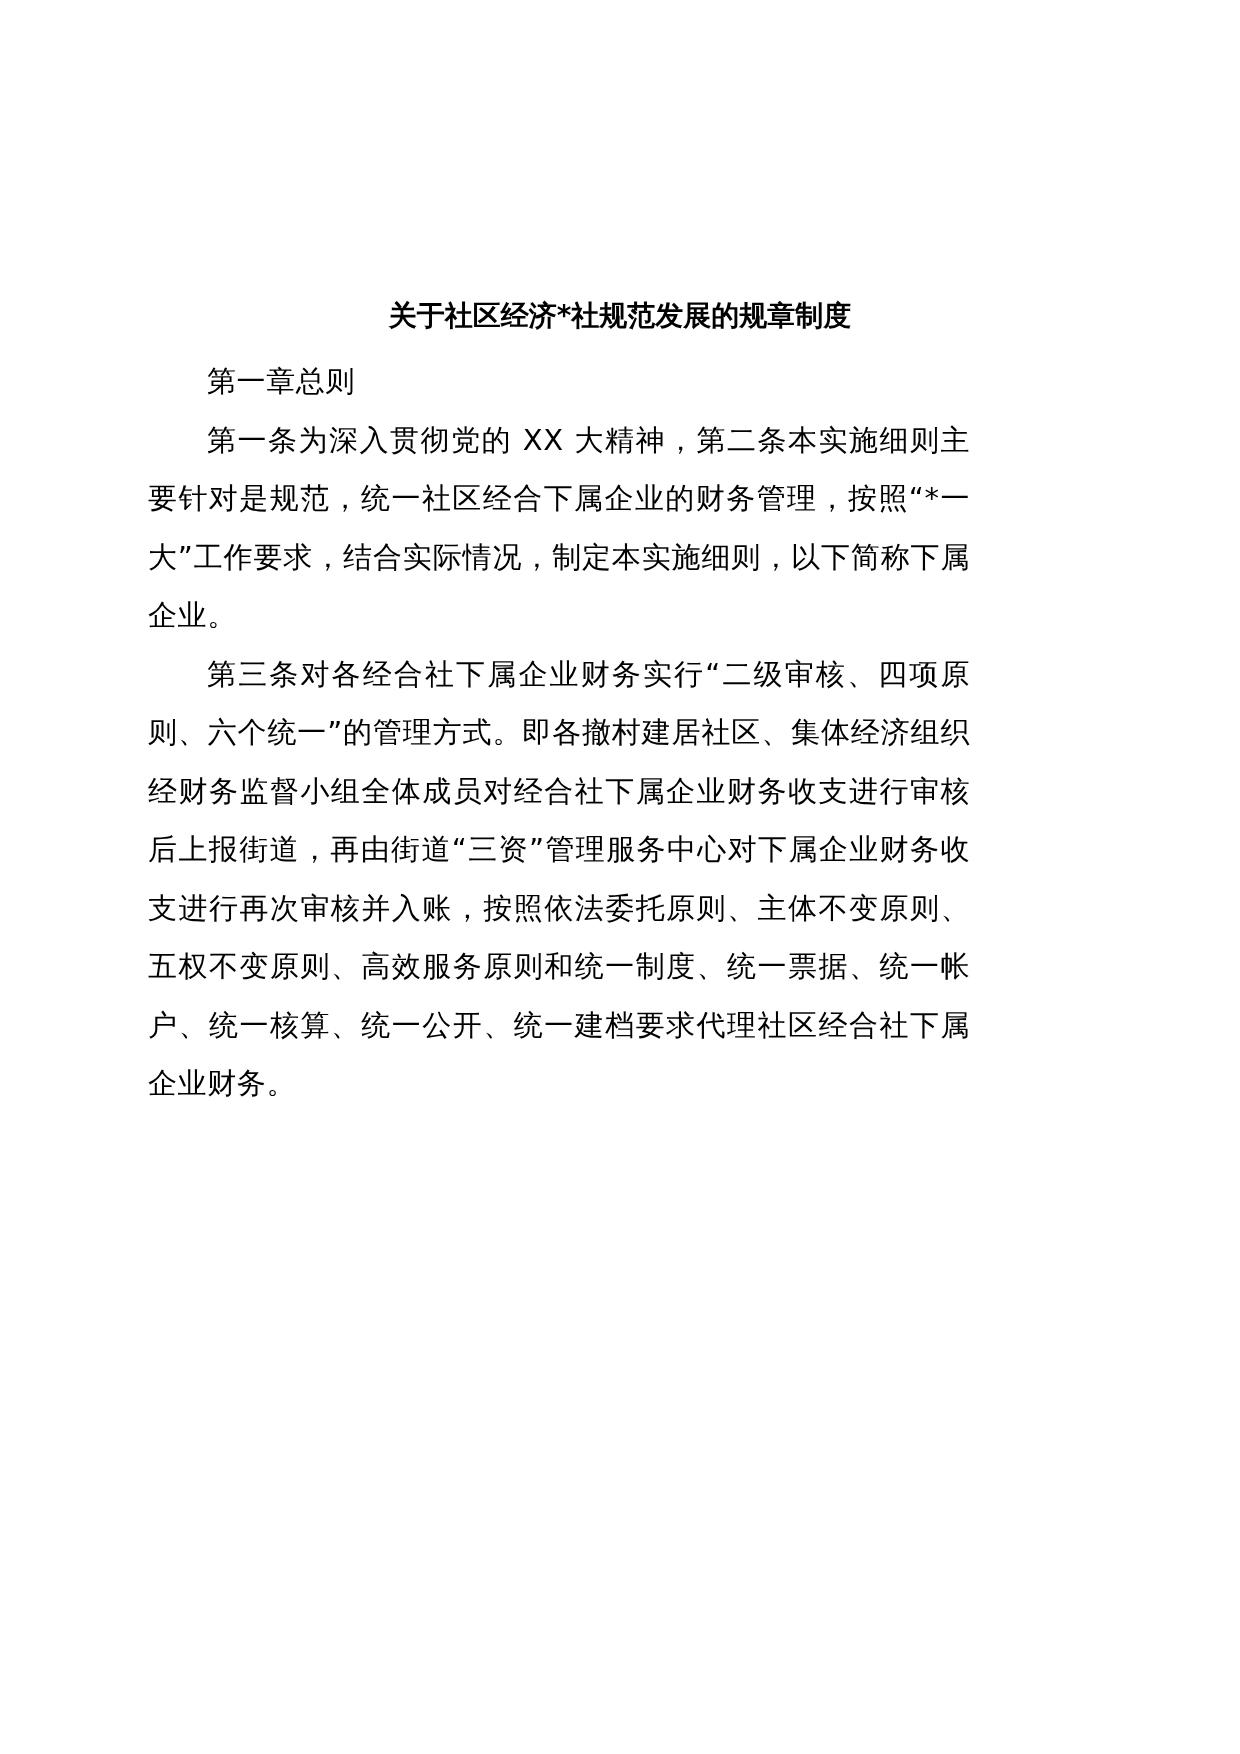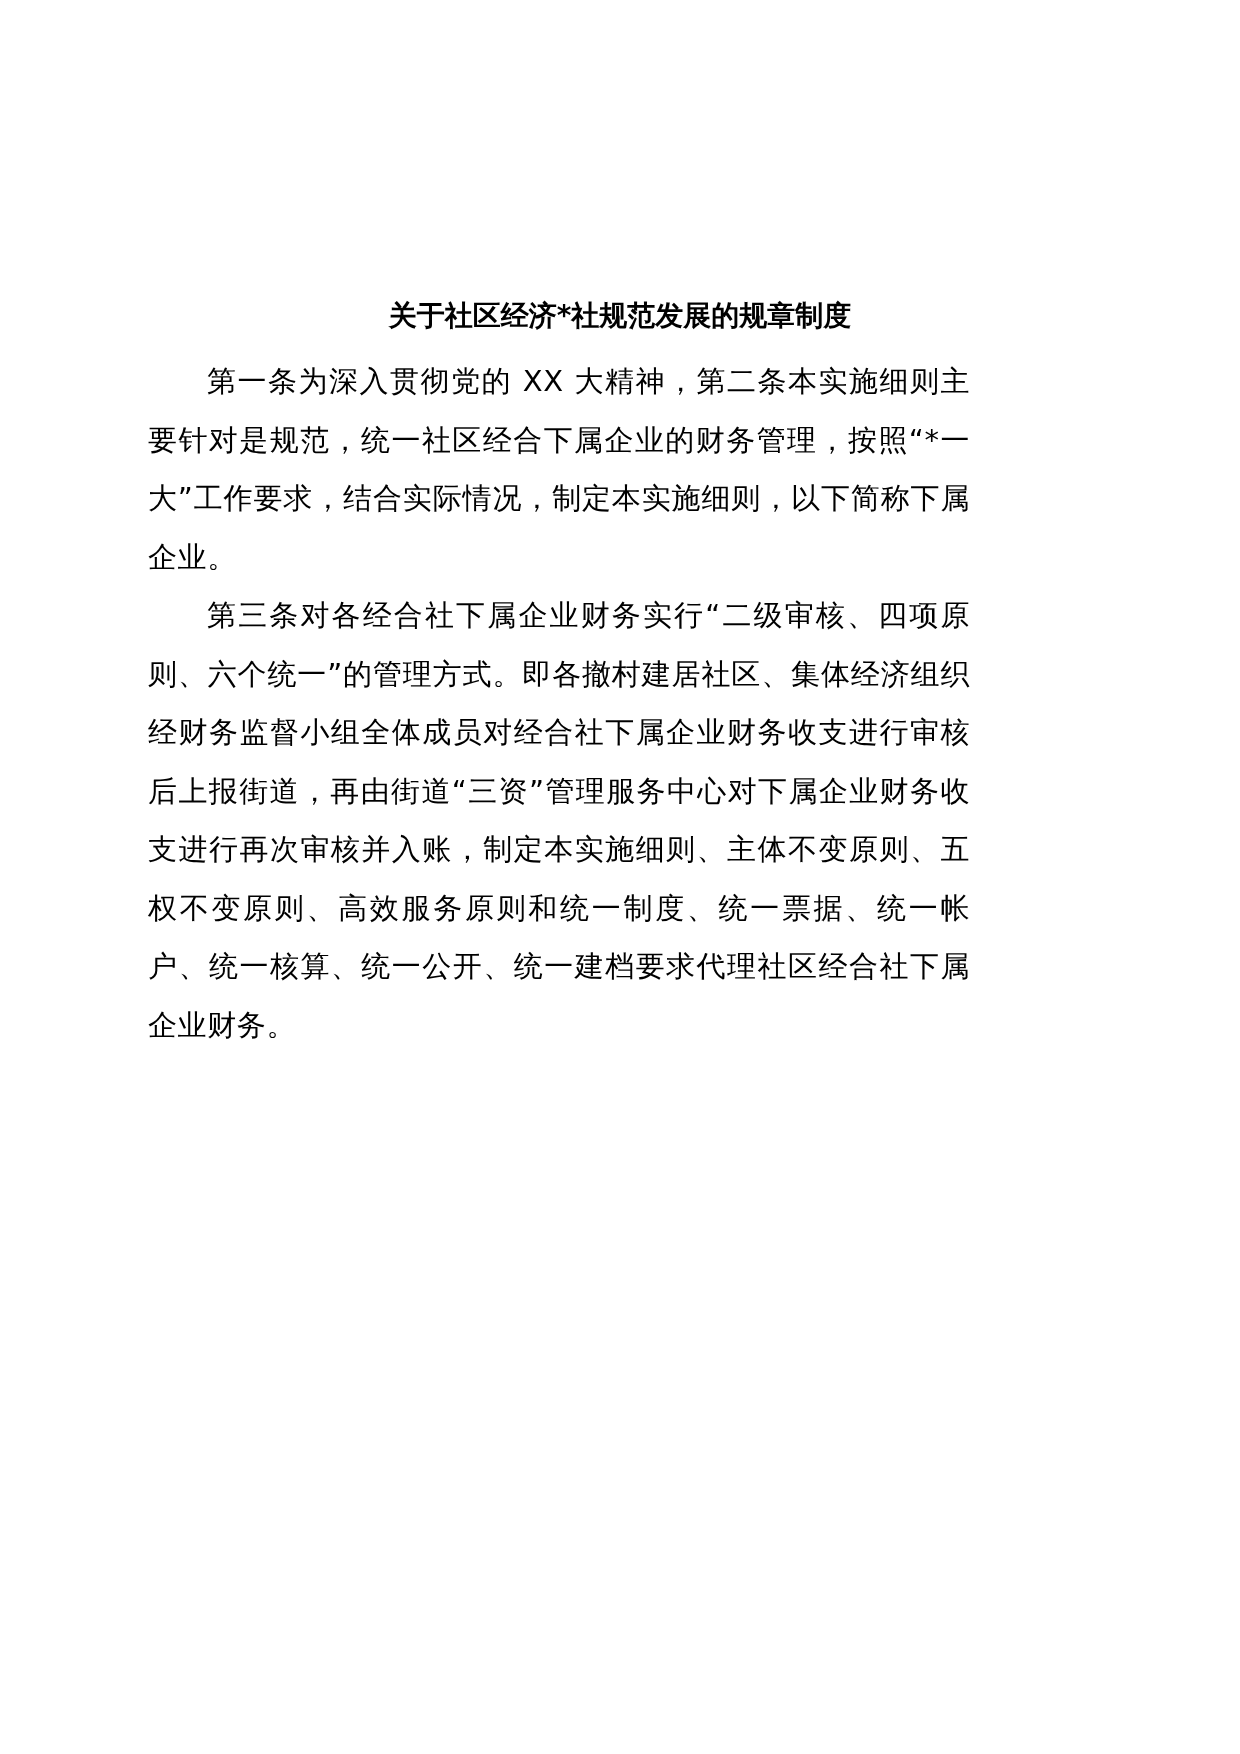--- a/index.html
+++ b/index.html
@@ -53,16 +53,17 @@
       text-indent: 59px;
     }
   </style>
 </head>
 <body>
 
 <div class="page">
   <h1 class="doc-title">关于社区经济*社规范发展的规章制度</h1>
 
   <div class="body-text">
+    <p class="para indent">第一章总则</p>
     <p class="para indent">第一条为深入贯彻党的 XX 大精神，第二条本实施细则主要针对是规范，统一社区经合下属企业的财务管理，按照“*一大”工作要求，结合实际情况，制定本实施细则，以下简称下属企业。</p>
-    <p class="para indent">第三条对各经合社下属企业财务实行“二级审核、四项原则、六个统一”的管理方式。即各撤村建居社区、集体经济组织经财务监督小组全体成员对经合社下属企业财务收支进行审核后上报街道，再由街道“三资”管理服务中心对下属企业财务收支进行再次审核并入账，制定本实施细则、主体不变原则、五权不变原则、高效服务原则和统一制度、统一票据、统一帐户、统一核算、统一公开、统一建档要求代理社区经合社下属企业财务。</p>
+    <p class="para indent">第三条对各经合社下属企业财务实行“二级审核、四项原则、六个统一”的管理方式。即各撤村建居社区、集体经济组织经财务监督小组全体成员对经合社下属企业财务收支进行审核后上报街道，再由街道“三资”管理服务中心对下属企业财务收支进行再次审核并入账，按照依法委托原则、主体不变原则、五权不变原则、高效服务原则和统一制度、统一票据、统一帐户、统一核算、统一公开、统一建档要求代理社区经合社下属企业财务。</p>
   </div>
 </div>
 
 </body></html>

